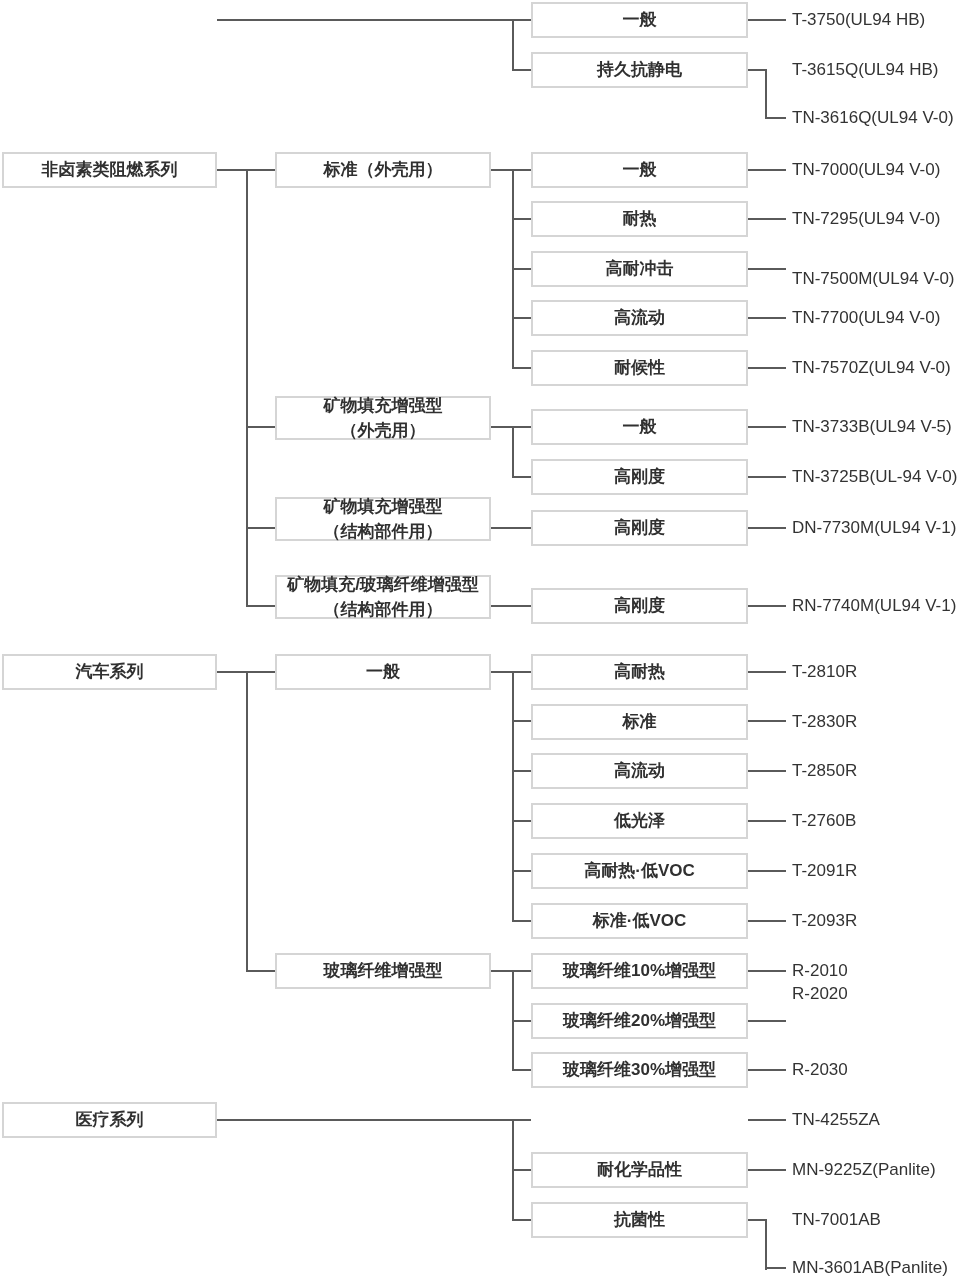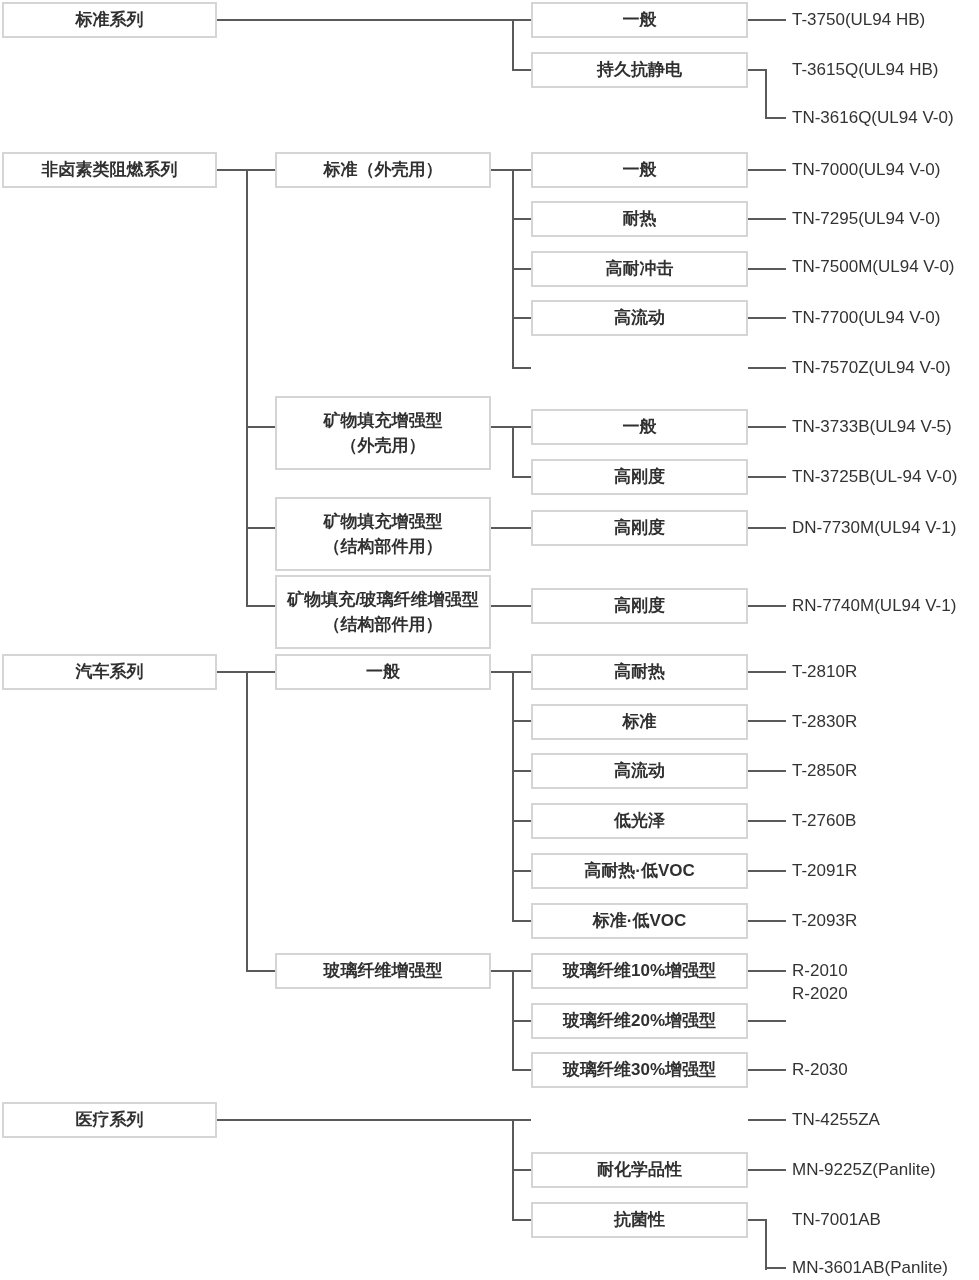--- a/index.html
+++ b/index.html
@@ -10,55 +10,55 @@
   }
   .box{
     position:absolute;box-sizing:border-box;background:#ffffff;
     border:2px solid #d5d5d5;
     display:flex;align-items:center;justify-content:center;
     text-align:center;color:#303030;font-weight:600;font-size:17px;
     line-height:1.5;white-space:pre-line;
   }
   .c1{left:2px;width:215px;height:36px;}
   .c2{left:275px;width:216px;height:36px;}
-  .c2.tall{height:74px;}
+  .c2.tall{height:44px;}
   .c3{left:531px;width:217px;height:36px;}
   .grade{
     position:absolute;left:792px;transform:translateY(-50%);
     color:#333333;font-weight:500;font-size:17px;white-space:nowrap;
   }
   .hl{position:absolute;height:2px;background:#5a5a5a;}
   .vl{position:absolute;width:2px;background:#5a5a5a;}
 </style>
 </head>
 <body>
 
 <div class="stage">
 
-  <div class="box c1" style="top:2px">标准系列</div>
   <div class="box c1" style="top:654px">汽车系列</div>
   <div class="box c1" style="top:152px">非卤素类阻燃系列</div>
   <div class="box c1" style="top:1102px">医疗系列</div>
 
   <div class="box c2" style="top:152px">标准（外壳用）</div>
   <div class="box c2 tall" style="top:396px">矿物填充增强型
 （外壳用）</div>
   <div class="box c2 tall" style="top:497px">矿物填充增强型
 （结构部件用）</div>
   <div class="box c2 tall" style="top:575px">矿物填充/玻璃纤维增强型
 （结构部件用）</div>
   <div class="box c2" style="top:654px">一般</div>
   <div class="box c2" style="top:953px">玻璃纤维增强型</div>
 
   <div class="box c3" style="top:2px">一般</div>
   <div class="box c3" style="top:52px">持久抗静电</div>
   <div class="box c3" style="top:152px">一般</div>
   <div class="box c3" style="top:201px">耐热</div>
   <div class="box c3" style="top:251px">高耐冲击</div>
   <div class="box c3" style="top:300px">高流动</div>
+  <div class="box c3" style="top:350px">耐候性</div>
   <div class="box c3" style="top:409px">一般</div>
   <div class="box c3" style="top:459px">高刚度</div>
   <div class="box c3" style="top:510px">高刚度</div>
   <div class="box c3" style="top:588px">高刚度</div>
   <div class="box c3" style="top:654px">高耐热</div>
   <div class="box c3" style="top:704px">标准</div>
   <div class="box c3" style="top:753px">高流动</div>
   <div class="box c3" style="top:803px">低光泽</div>
   <div class="box c3" style="top:853px">高耐热·低VOC</div>
   <div class="box c3" style="top:903px">标准·低VOC</div>
@@ -66,21 +66,21 @@
   <div class="box c3" style="top:1003px">玻璃纤维20%增强型</div>
   <div class="box c3" style="top:1052px">玻璃纤维30%增强型</div>
   <div class="box c3" style="top:1152px">耐化学品性</div>
   <div class="box c3" style="top:1202px">抗菌性</div>
 
   <div class="grade" style="top:20px">T-3750(UL94 HB)</div>
   <div class="grade" style="top:70px">T-3615Q(UL94 HB)</div>
   <div class="grade" style="top:118px">TN-3616Q(UL94 V-0)</div>
   <div class="grade" style="top:170px">TN-7000(UL94 V-0)</div>
   <div class="grade" style="top:219px">TN-7295(UL94 V-0)</div>
-  <div class="grade" style="top:267px">TN-7500M(UL94 V-0)</div>
+  <div class="grade" style="top:279px">TN-7500M(UL94 V-0)</div>
   <div class="grade" style="top:318px">TN-7700(UL94 V-0)</div>
   <div class="grade" style="top:368px">TN-7570Z(UL94 V-0)</div>
   <div class="grade" style="top:427px">TN-3733B(UL94 V-5)</div>
   <div class="grade" style="top:477px">TN-3725B(UL-94 V-0)</div>
   <div class="grade" style="top:528px">DN-7730M(UL94 V-1)</div>
   <div class="grade" style="top:606px">RN-7740M(UL94 V-1)</div>
   <div class="grade" style="top:672px">T-2810R</div>
   <div class="grade" style="top:722px">T-2830R</div>
   <div class="grade" style="top:771px">T-2850R</div>
   <div class="grade" style="top:821px">T-2760B</div>

